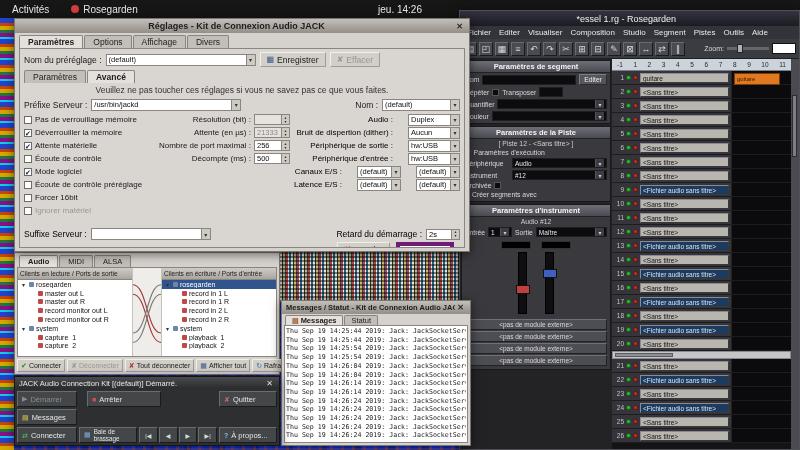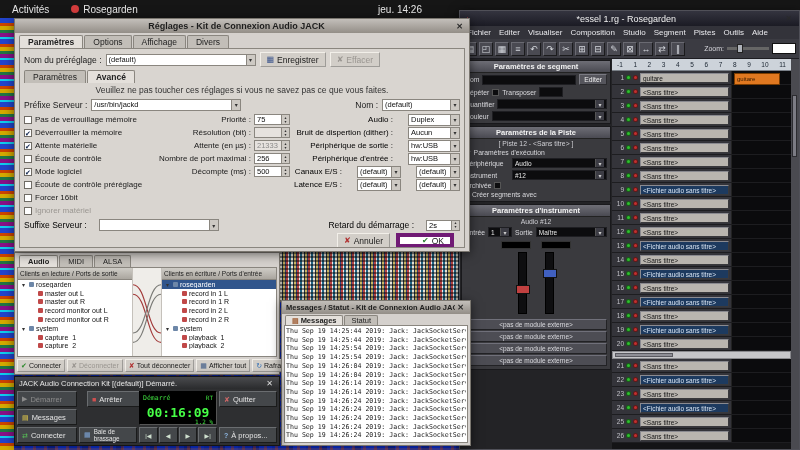--- a/index.html
+++ b/index.html
@@ -65,21 +65,21 @@
   .ck-label { font-size:8px; white-space:nowrap; overflow:hidden; }
   .sp-row { display:flex; align-items:center; height:13px; gap:3px; }
   .sp-label { flex:1; text-align:right; font-size:8px; color:#1a1a1a; white-space:nowrap; overflow:hidden; }
   .sp-box { width:36px; height:11px; border:1px solid #8a867f; font-size:7.5px; display:flex; align-items:center; padding-left:2px; }
   .sp-arrows { margin-left:auto; width:8px; align-self:stretch; background:#cdc9c3; border-left:1px solid #8a867f; font-size:4px; line-height:4px; text-align:center; color:#333; display:flex; flex-direction:column; justify-content:center; }
   .sp-arrows::before { content:"▴"; } .sp-arrows::after { content:"▾"; }
   .cb-row { display:flex; align-items:center; height:13px; gap:15px; }
   .cb-label { flex:1; text-align:right; font-size:8px; white-space:nowrap; overflow:hidden; }
   .cb-row .combo { width:52px; flex:0 0 auto; }
   .cb-row .combo.half { width:44px; }
-  .s-footer { display:flex; align-items:center; gap:12px; font-size:8.5px; margin-top:2px; }
+  .s-footer { display:flex; align-items:center; gap:4px; font-size:8.5px; margin-top:11px; }
   .s-buttons { display:flex; justify-content:flex-end; gap:6px; padding:2px 6px 1px 0; }
 
   
   .w-connect { left:14px; top:252px; width:266px; height:123px; z-index:4; background:#d5d1cd; border:1px solid #7a766f; display:flex; flex-direction:column; padding:1px 2px 2px 2px; }
   .cx-panes { flex:1; display:flex; border:1px solid #8a867f; background:#fff; overflow:hidden; }
   .cx-pane { width:114px; display:flex; flex-direction:column; overflow:hidden; }
   .cx-header { height:12px; background:linear-gradient(#cfccc6,#aaa69f); font-size:6.5px; color:#222; display:flex; align-items:center; padding:0 2px; border-bottom:1px solid #8a867f; white-space:nowrap; overflow:hidden; }
   .cx-row { display:flex; align-items:center; height:8.8px; gap:2px; padding-left:2px; }
   .cx-arrow { font-size:6px; color:#333; width:5px; }
   .cx-dot { width:5px; height:5px; border-radius:1px; flex:0 0 auto; }
@@ -694,27 +694,20 @@
             <span class="ck-label" style="color: rgb(26, 26, 26);">Forcer 16bit</span>
           </div>
 
           <div class="ck-row">
             <span class="ck-box"></span>
             <span class="ck-label" style="color: rgb(154, 150, 145);">Ignorer matériel</span>
           </div>
         </div>
       <div class="col-spins">
 
-          <div class="sp-row">
-            <span class="sp-label">Priorité :</span>
-            <span class="sp-box" style="background: rgb(255, 255, 255); color: rgb(17, 17, 17);">
-              <span>75</span>
-              <span class="sp-arrows"></span>
-            </span>
-          </div>
 
           <div class="sp-row">
             <span class="sp-label">Résolution (bit) :</span>
             <span class="sp-box" style="background: rgb(230, 226, 222); color: rgb(138, 138, 138);">
               <span></span>
               <span class="sp-arrows"></span>
             </span>
           </div>
 
           <div class="sp-row">
@@ -1037,26 +1030,20 @@
         <span>Messages</span>
       </span>
     <span class="jk-btn" style="left:2px;top:38px;width:60px">
         <span class="jk-conn-i"></span>
         <span>Connecter</span>
       </span>
     <span class="jk-btn" style="left:64px;top:38px;width:58px;font-size:6.3px">
         <span class="jk-patch-i"></span>
         <span>Baie de brassage</span>
       </span>
-    <div class="jk-lcd">
-      <span class="lcd-status">Démarré</span>
-      <span class="lcd-rt">RT</span>
-      <span class="lcd-time">00:16:09</span>
-      <span class="lcd-load">1.2 %</span>
-    </div>
     <div class="jk-transport">
 
     <span class="jk-tr">|◀</span>
         <span class="jk-tr">◀</span>
         <span class="jk-tr">▶</span>
         <span class="jk-tr">▶|</span>
       </div>
     <span class="jk-btn" style="left:204px;top:2px;width:58px">
         <span class="jk-quit-i"></span>
         <span>Quitter</span>

